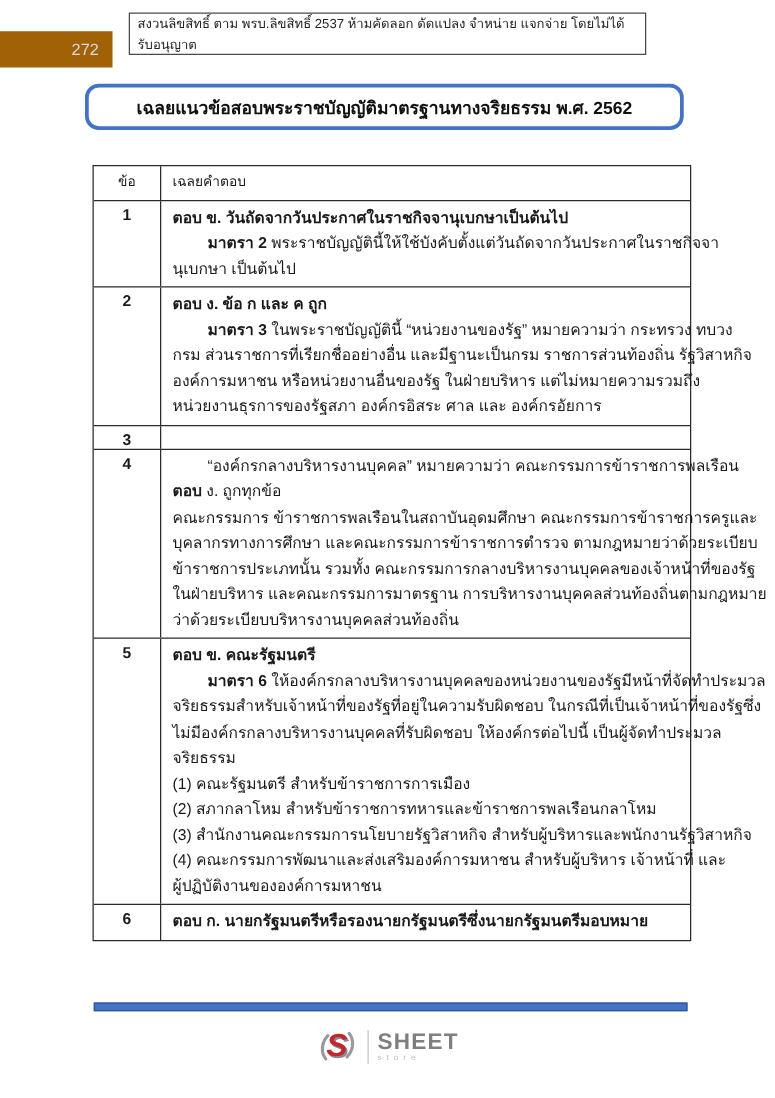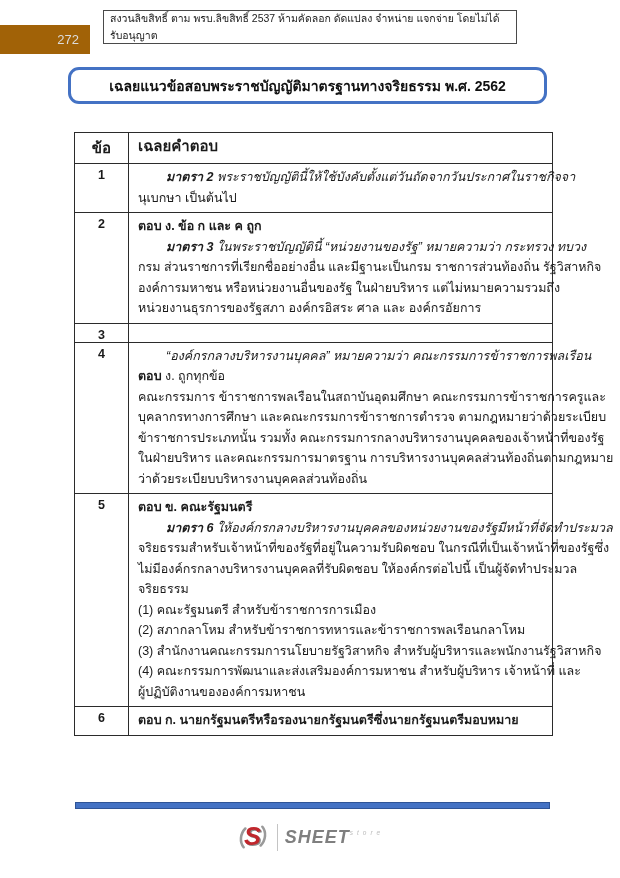--- a/index.html
+++ b/index.html
@@ -19,33 +19,33 @@
                border:3px solid #4472C4; border-radius:11px; display:flex; align-items:center;
                justify-content:center; font-size:14px; font-weight:bold; color:#111; }
 
   
   .answer-table { position:absolute; left:74px; top:132px; width:479px; border:1.5px solid #2b2b2b; }
   .trow { display:flex; border-bottom:1px solid #2b2b2b; }
   .trow:last-child { border-bottom:none; }
   .cnum { width:54px; flex:0 0 54px; border-right:1px solid #2b2b2b; text-align:center;
           font-size:12.5px; font-weight:bold; padding-top:4px; }
   .cans { flex:1; padding:3px 9px 4px 9px; font-size:12.5px; line-height:20.5px; }
-  .thead .cnum, .thead .cans { padding-top:3px; padding-bottom:3px; font-weight:bold; font-size:15px; }
+  .thead .cnum, .thead .cans { padding-top:3px; padding-bottom:3px; font-weight:normal; font-size:11px; }
   .ln { white-space:nowrap; }
-  .ln.indent { padding-left:28px;font-style:italic; }
+  .ln.indent { padding-left:28px; }
   .bd { font-weight:bold; }
 
   
   .divider-bar { position:absolute; left:75px; top:802px; width:475px; height:7px;
                  background:#4472C4; border:1px solid #2F5496; }
   .logo { position:absolute; left:0; top:820px; width:620px; display:flex; align-items:center;
           justify-content:center; gap:7px; }
   .logo-icon svg { display:block; }
   .logo-sep { width:1px; height:27px; background:#c4c4c4; }
-  .logo-texts { display:flex; flex-direction:row; line-height:1;font-style:italic; }
+  .logo-texts { display:flex; flex-direction:column; line-height:1; }
   .logo-main { font-size:18px; font-weight:bold; color:#7f7f7f; letter-spacing:1px; }
   .logo-sub { font-size:6.5px; color:#bdbdbd; letter-spacing:4px; margin-top:2px; }
 </style>
 </head>
 <body>
 
 <div class="page">
 
   <div class="pagenum-box">272</div>
 
@@ -56,20 +56,21 @@
   <div class="answer-table">
 
     <div class="trow thead">
       <div class="cnum">ข้อ</div>
       <div class="cans">เฉลยคำตอบ</div>
     </div>
 
     <div class="trow">
       <div class="cnum">1</div>
       <div class="cans">
+        <div class="ln"><span class="bd">ตอบ ข. วันถัดจากวันประกาศในราชกิจจานุเบกษาเป็นต้นไป</span></div>
         <div class="ln indent"><span class="bd">มาตรา 2</span><span> พระราชบัญญัตินี้ให้ใช้บังคับตั้งแต่วันถัดจากวันประกาศในราชกิจจา</span></div>
         <div class="ln"><span>นุเบกษา เป็นต้นไป</span></div>
       </div>
     </div>
 
     <div class="trow">
       <div class="cnum">2</div>
       <div class="cans">
         <div class="ln"><span class="bd">ตอบ ง. ข้อ ก และ ค ถูก</span></div>
         <div class="ln indent"><span class="bd">มาตรา 3</span><span> ในพระราชบัญญัตินี้ “หน่วยงานของรัฐ” หมายความว่า กระทรวง ทบวง</span></div>

